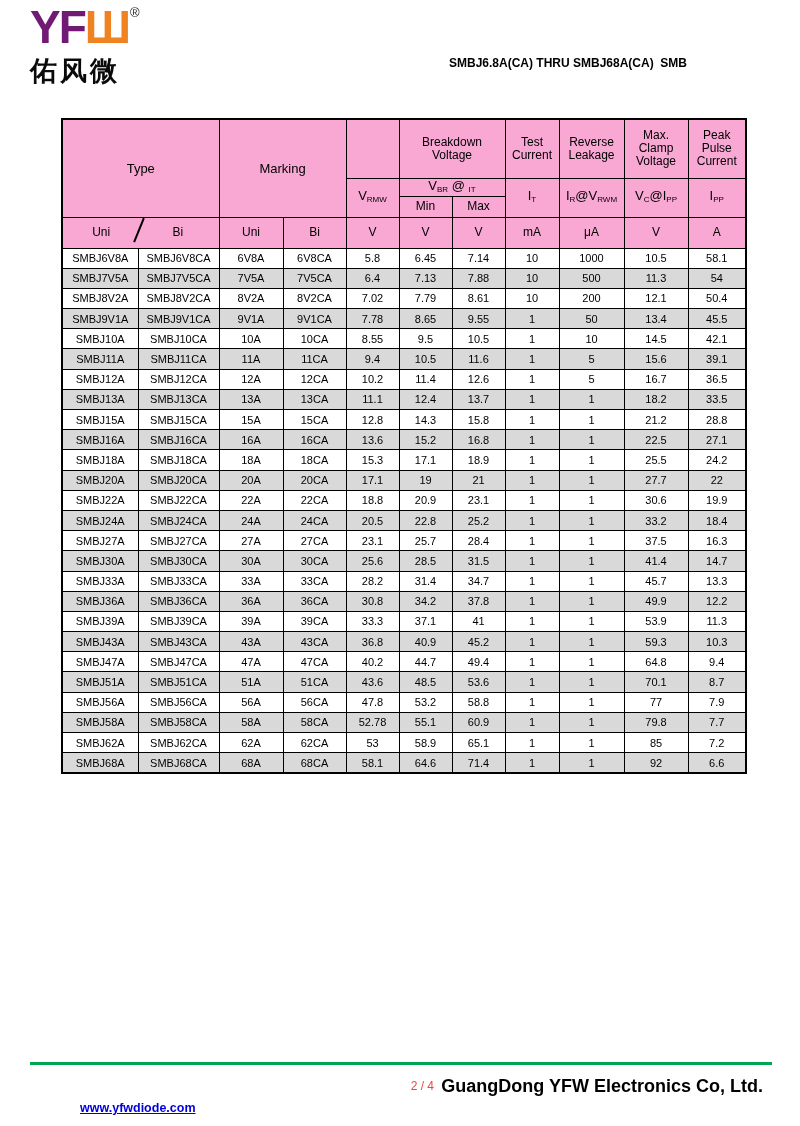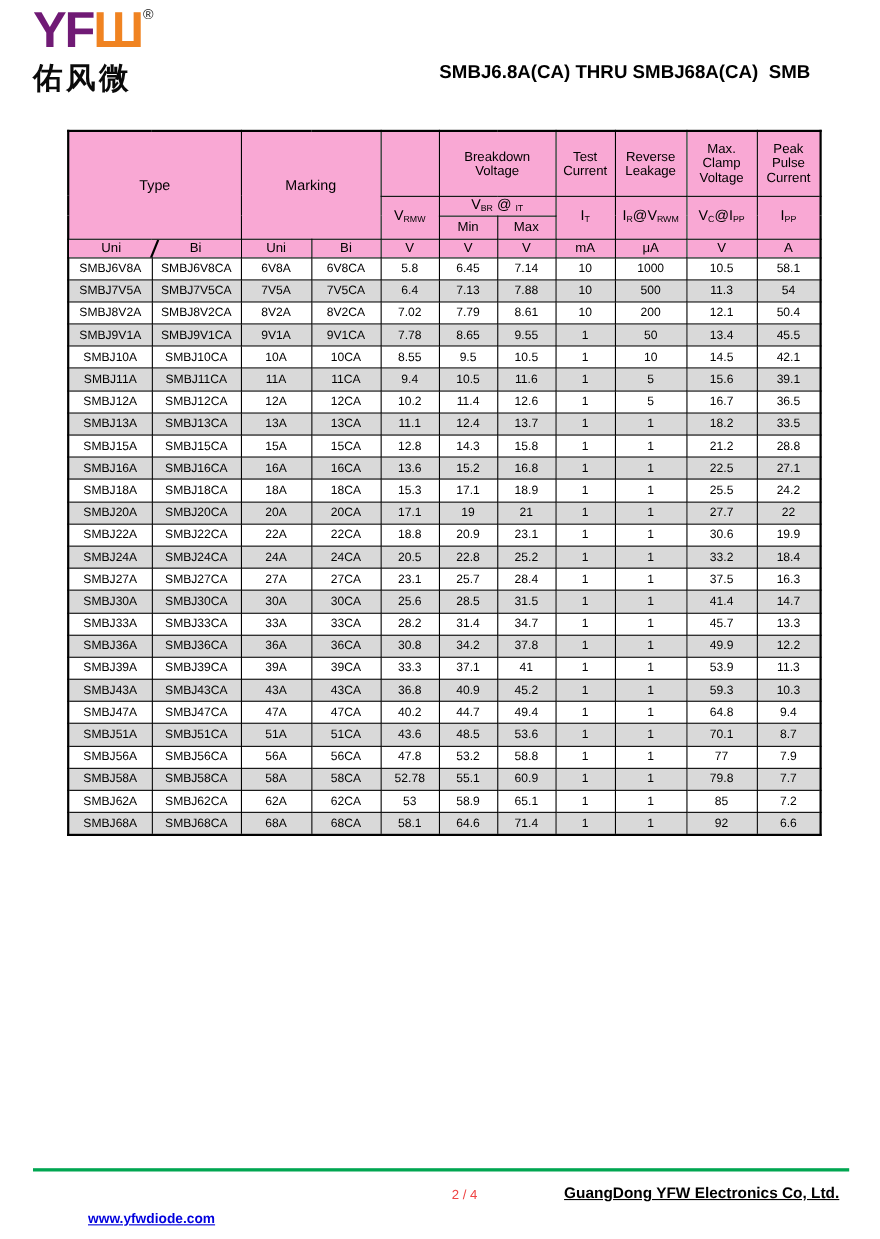--- a/index.html
+++ b/index.html
@@ -15,36 +15,36 @@
   .logo { position:absolute; left:30px; top:6px; }
   .logo-en { font-size:46px; font-weight:800; line-height:0.95; letter-spacing:-2px; white-space:nowrap; }
   .logo-yf { color:#701a75; }
   .logo-w  { color:#f08321; }
   .logo-reg { font-size:13px; font-weight:400; color:#222; vertical-align:26px; letter-spacing:0; margin-left:1px; }
   .logo-cn { font-size:27px; font-weight:700; letter-spacing:3px; margin-top:3px; color:#0a0a0a; }
 
   
   .doc-title {
     position:absolute; top:56px; left:348px; width:440px; margin:0;
-    font-size:17px; font-weight:700; text-align:center; white-space:pre;
+    font-size:12px; font-weight:700; text-align:center; white-space:pre;
   }
 
   
   table.spec {
     position:absolute; left:61px; top:118px; width:684px;
     border-collapse:collapse; table-layout:fixed;
     border:2.5px solid #000;
     text-align:center;
   }
   table.spec td { border:1px solid #000; padding:0 1px; overflow:hidden; }
   thead td { background:#f9a8d4; font-size:12px; line-height:13px; }
   .row-a  { height:59px; }
   .row-b1 { height:17px; }
   .row-b2 { height:21px; }
-  .row-units { height:17px; }
+  .row-units { height:31px; }
   .row-units td { border-top:2px solid #000; border-bottom:2px solid #000; font-size:12px; }
   .hdr-big { font-size:13px;margin-top:30px; }
   .symbol { font-size:13px; white-space:nowrap; }
   .symbol sub, .units sub { letter-spacing:0; }
   sub { font-size:8px; vertical-align:-2px; }
   td.min-cell { border-right-style:hidden; }
   td.max-cell { border-left-style:hidden;margin-left:35px; }
 
   
   td.slash-cell { position:relative; padding:0; }
@@ -59,21 +59,21 @@
   tbody td { font-size:11px; height:20.2px; background:#ffffff; }
   tbody tr.alt td { background:#d9d9d9; }
 
   
   .footer-line { position:absolute; left:30px; top:1062px; width:742px; height:3px; background:#00a651; }
   .website {
     position:absolute; left:80px; top:1077px; font-size:12.5px; font-weight:700;
     color:#0000dd; text-decoration:underline; cursor:pointer;margin-top:24px;
   }
   .page-num { position:absolute; left:370px; top:1079px; width:64px; text-align:right; font-size:12px; color:#ef4444; }
-  .company  { position:absolute; right:37px; top:1076px; font-size:14px; font-weight:700;text-decoration:underline; }
+  .company  { position:absolute; right:37px; top:1076px; font-size:18px; font-weight:700; }
 </style>
 </head>
 <body>
 
 <div class="logo">
   <div class="logo-en"><span class="logo-yf">YF</span><span class="logo-w">Ш</span><span class="logo-reg">®</span></div>
   <div class="logo-cn">佑风微</div>
 </div>
 
 <h1 class="doc-title">SMBJ6.8A(CA) THRU SMBJ68A(CA)  SMB</h1>

